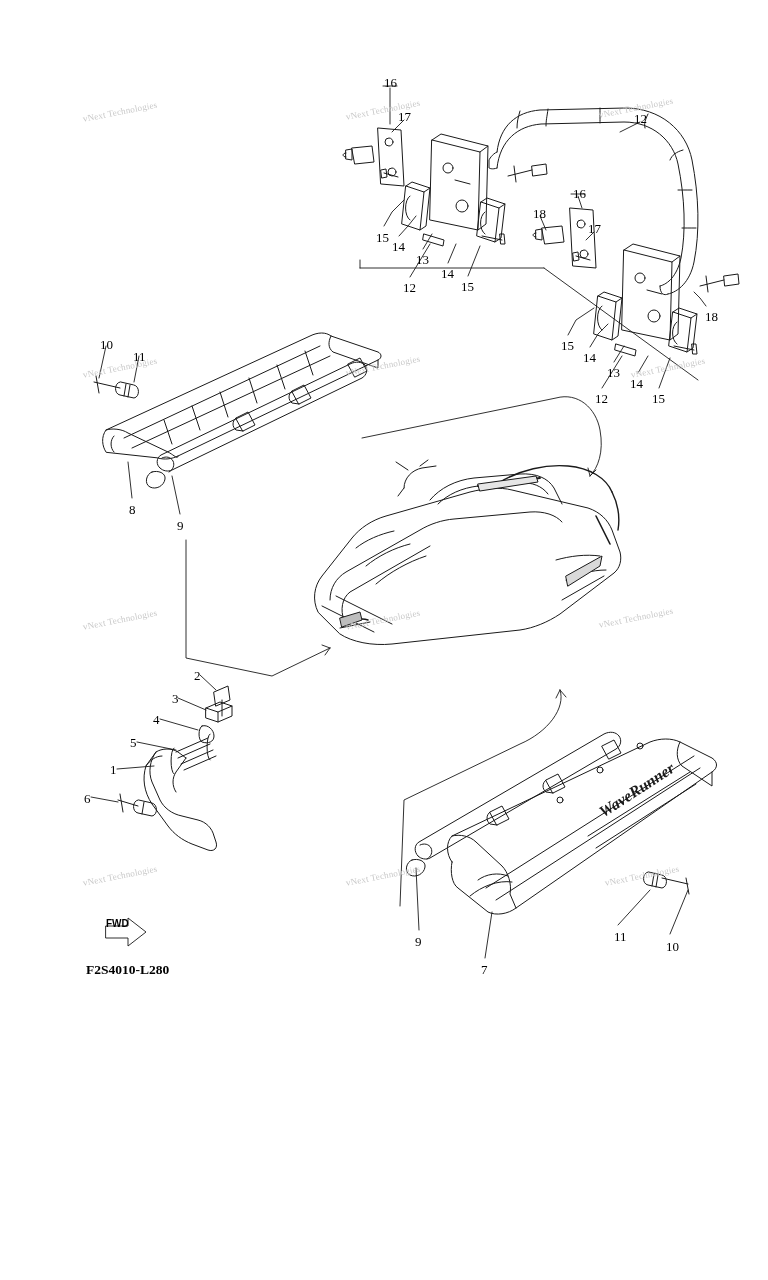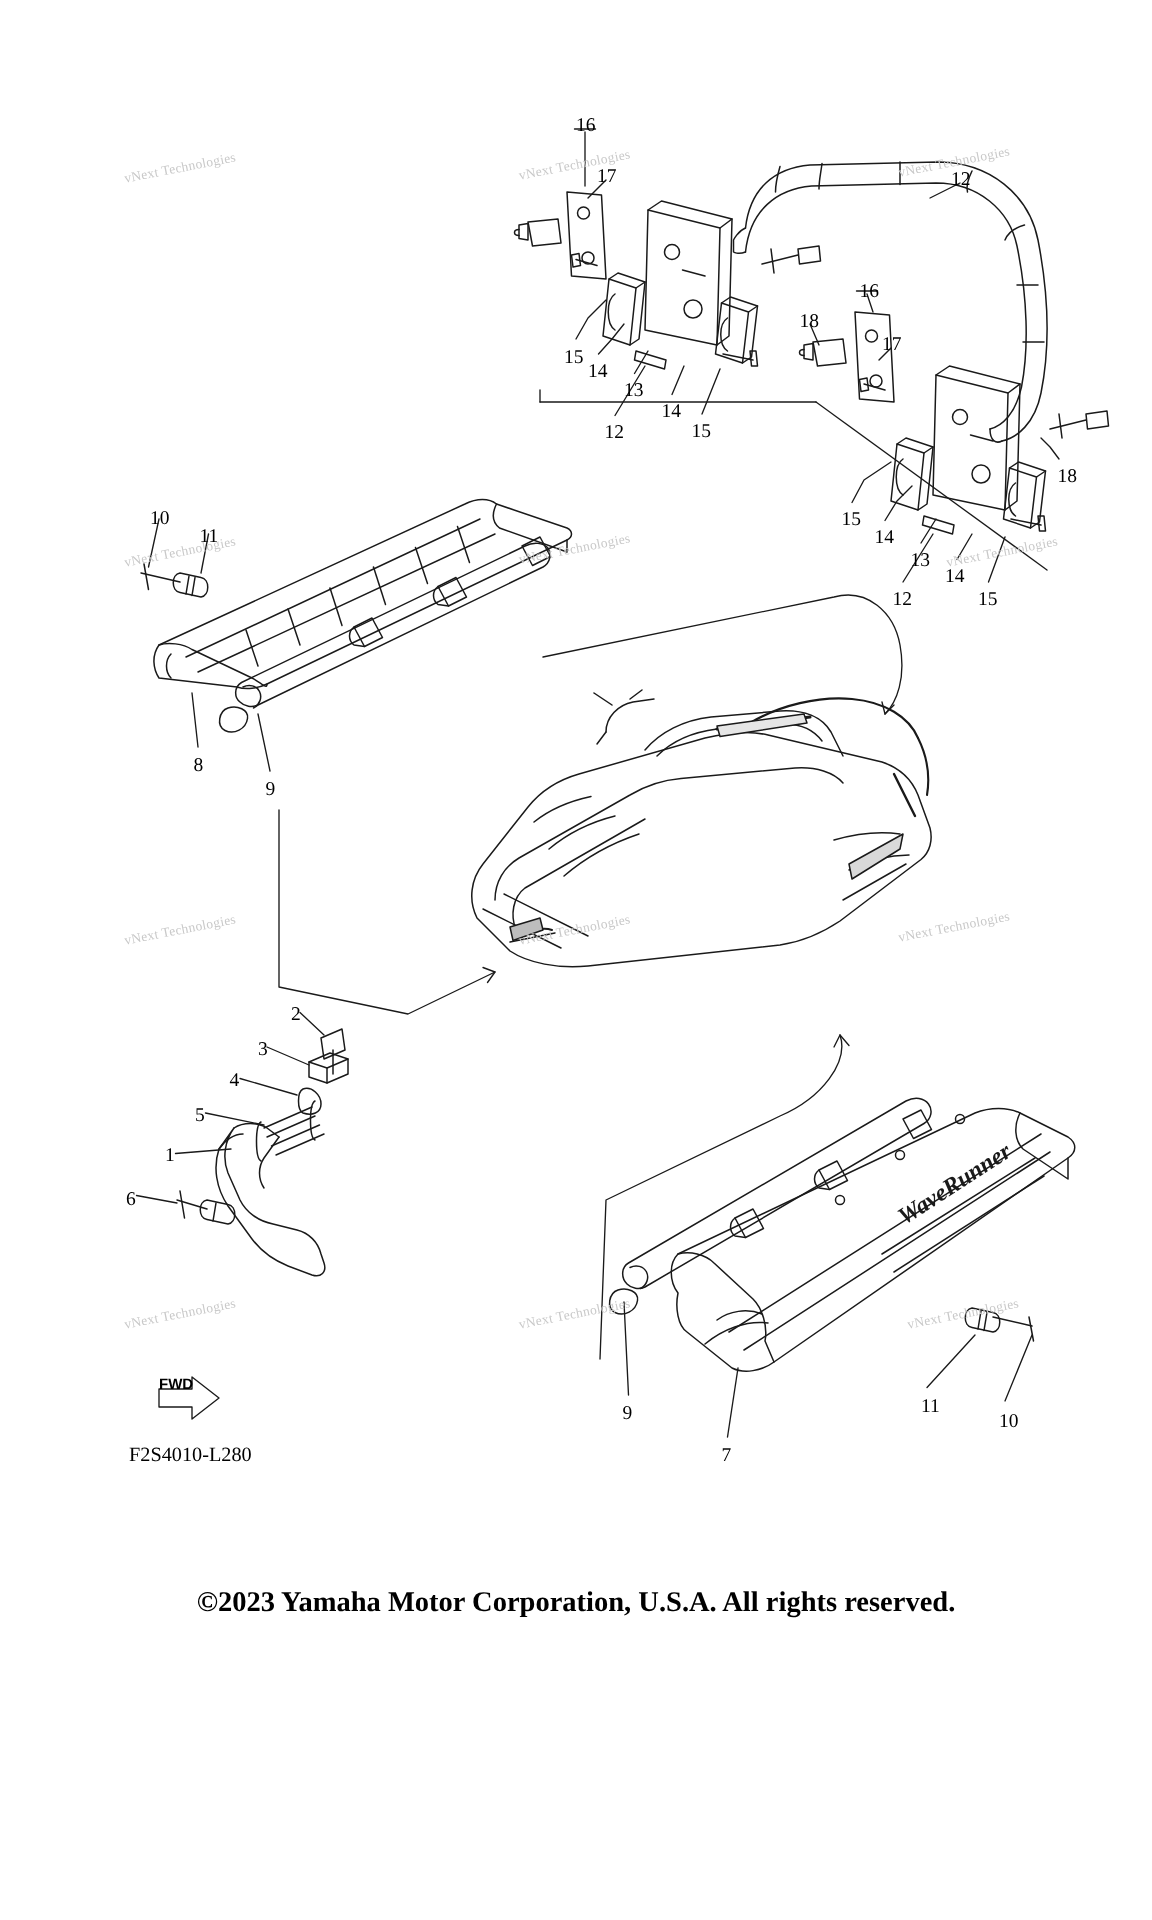--- a/index.html
+++ b/index.html
@@ -43,21 +43,21 @@
     transform: rotate(-11deg);
     transform-origin: left top;
     letter-spacing: 0.2px;
   }
   #part-code {
     position: absolute;
     left: 86px;
     top: 962px;
     font-family: "Liberation Serif", serif;
     font-size: 13.5px;
-    font-weight: normal;
+    font-weight: bold;
     color: #000;
   }
   #copyright {
     position: absolute;
     left: 0;
     top: 1058px;
     width: 768px;
     text-align: center;
     font-family: "Liberation Serif", serif;
     font-size: 19px;
@@ -428,15 +428,14 @@
       <div class="watermark" style="left: 598px; top: 620px;">vNext Technologies</div>
       <div class="watermark" style="left: 82px; top: 878px;">vNext Technologies</div>
       <div class="watermark" style="left: 345px; top: 878px;">vNext Technologies</div>
       <div class="watermark" style="left: 604px; top: 878px;">vNext Technologies</div>
     </div>
 
   <div id="fwd-label">FWD</div>
 
   <div id="part-code">F2S4010-L280</div>
 
-  <div id="copyright">©2023 Yamaha Motor Corporation, U.S.A. All rights reserved.</div>
 
 </div>
 
 </body></html>

